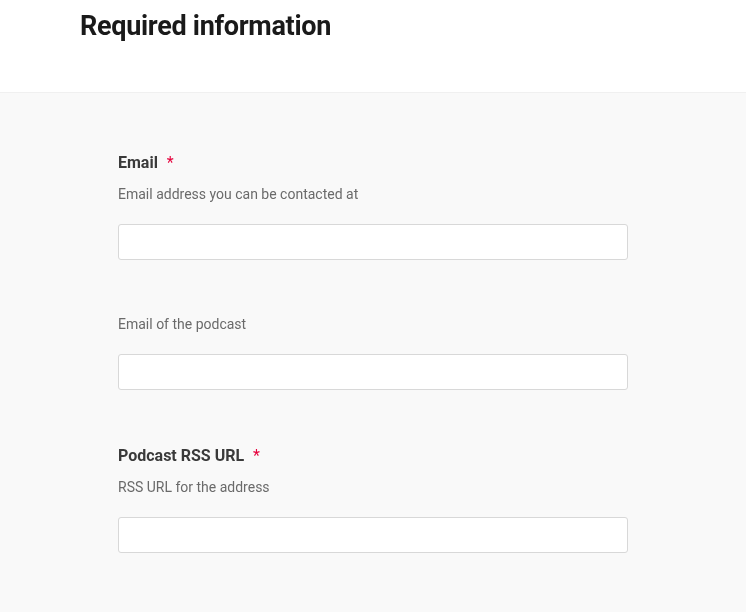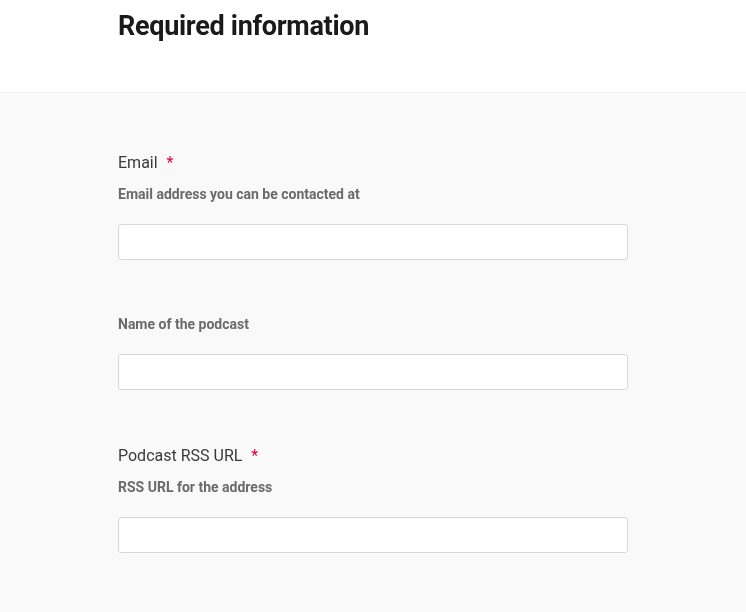--- a/index.html
+++ b/index.html
@@ -9,54 +9,54 @@
     }
     body {
       font-family: -apple-system, BlinkMacSystemFont, "Segoe UI", Roboto, Helvetica, Arial, sans-serif;
       background: #fff;
       width: 746px;
       height: 612px;
       overflow: hidden;
     }
     .header-section {
       background: #fff;
-      padding: 10px 0 50px 118px;
+      padding: 10px 0 50px 80px;
     }
     .page-title {
       font-size: 27px;
       font-weight: 700;
       color: #1a1a1a;
       letter-spacing: -0.3px;
     }
     .form-section {
       background: #f9f9f9;
       padding: 60px 118px 50px 118px;
       border-top: 1px solid #f0f0f0;
     }
     .form-group {
       margin-bottom: 56px;
     }
     .form-group:last-child {
       margin-bottom: 16px;
     }
     .field-label {
       font-size: 16px;
-      font-weight: 400;
+      font-weight: 700;
       color: #3a3a3a;
       display: inline;
     }
     .required-asterisk {
       color: #e6003c;
       font-size: 16px;
       margin-left: 5px;
       display: inline;
     }
     .field-description {
       font-size: 14px;
-      font-weight: 700;
+      font-weight: 400;
       color: #6a6a6a;
       margin-top: 14px;
     }
     .text-input {
       width: 510px;
       height: 36px;
       border: 1px solid #d8d8d8;
       border-radius: 3px;
       background: #fff;
       margin-top: 22px;
@@ -78,21 +78,21 @@
   <div class="form-group">
     <div>
       <span class="field-label">Email</span>
       <span class="required-asterisk">*</span>
     </div>
     <div class="field-description">Email address you can be contacted at</div>
     <input type="text" class="text-input" value="" style="">
   </div>
 
   <div class="form-group">
-    <div class="field-description">Name of the podcast</div>
+    <div class="field-description">Email of the podcast</div>
     <input type="text" class="text-input" value="" style="">
   </div>
 
   <div class="form-group">
     <div>
       <span class="field-label">Podcast RSS URL</span>
       <span class="required-asterisk">*</span>
     </div>
     <div class="field-description">RSS URL for the address</div>
     <input type="text" class="text-input" value="" style="">

